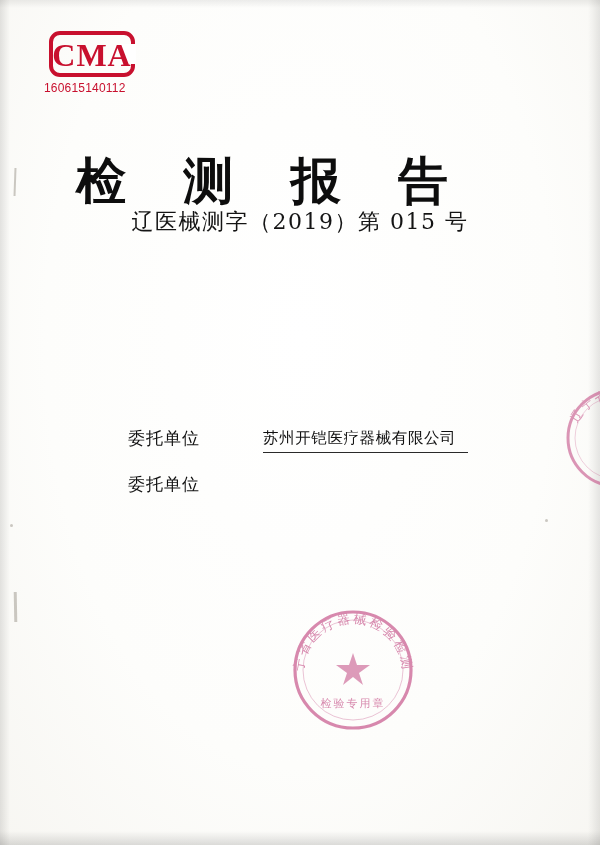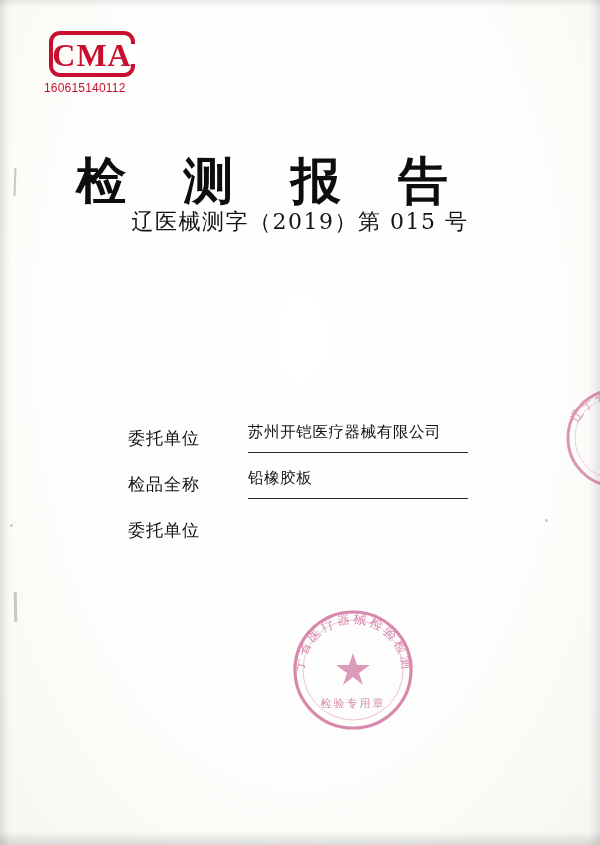--- a/index.html
+++ b/index.html
@@ -132,23 +132,23 @@
   .field-label {
     font-family: "DejaVu Serif", "Liberation Serif", serif;
     font-size: 17px;
     letter-spacing: 1px;
     color: #111;
     white-space: nowrap;
     padding-bottom: 3px;
   }
   .field-value-wrap {
     flex: 1;
-    margin-left: 9px;
+    margin-left: 24px;
     border-bottom: 1px solid #2a2a2a;
-    padding-bottom: 8px;
+    padding-bottom: 2px;
     min-height: 22px;
   }
   .field-value {
     font-family: "DejaVu Serif", "Liberation Serif", serif;
     font-size: 15.5px;
     letter-spacing: .6px;
     color: #111;
     white-space: nowrap;
   }
 
@@ -210,26 +210,20 @@
 
   <div class="fields">
 
     <div class="field-row">
       <div class="field-label">委托单位</div>
       <div class="field-value-wrap">
         <div class="field-value">苏州开铠医疗器械有限公司</div>
       </div>
     </div>
 
-    <div class="field-row">
-      <div class="field-label">检品全称</div>
-      <div class="field-value-wrap">
-        <div class="field-value">铅橡胶板</div>
-      </div>
-    </div>
 
     <div class="field-row">
       <div class="field-label">委托单位</div>
     </div>
 
   </div>
 
   <svg class="stamp stamp-center" viewBox="0 0 150 150" aria-hidden="true">
     <defs>
       <path id="sealArcC" d="M 25,78 A 50,50 0 0 1 125,78" fill="none"></path>

